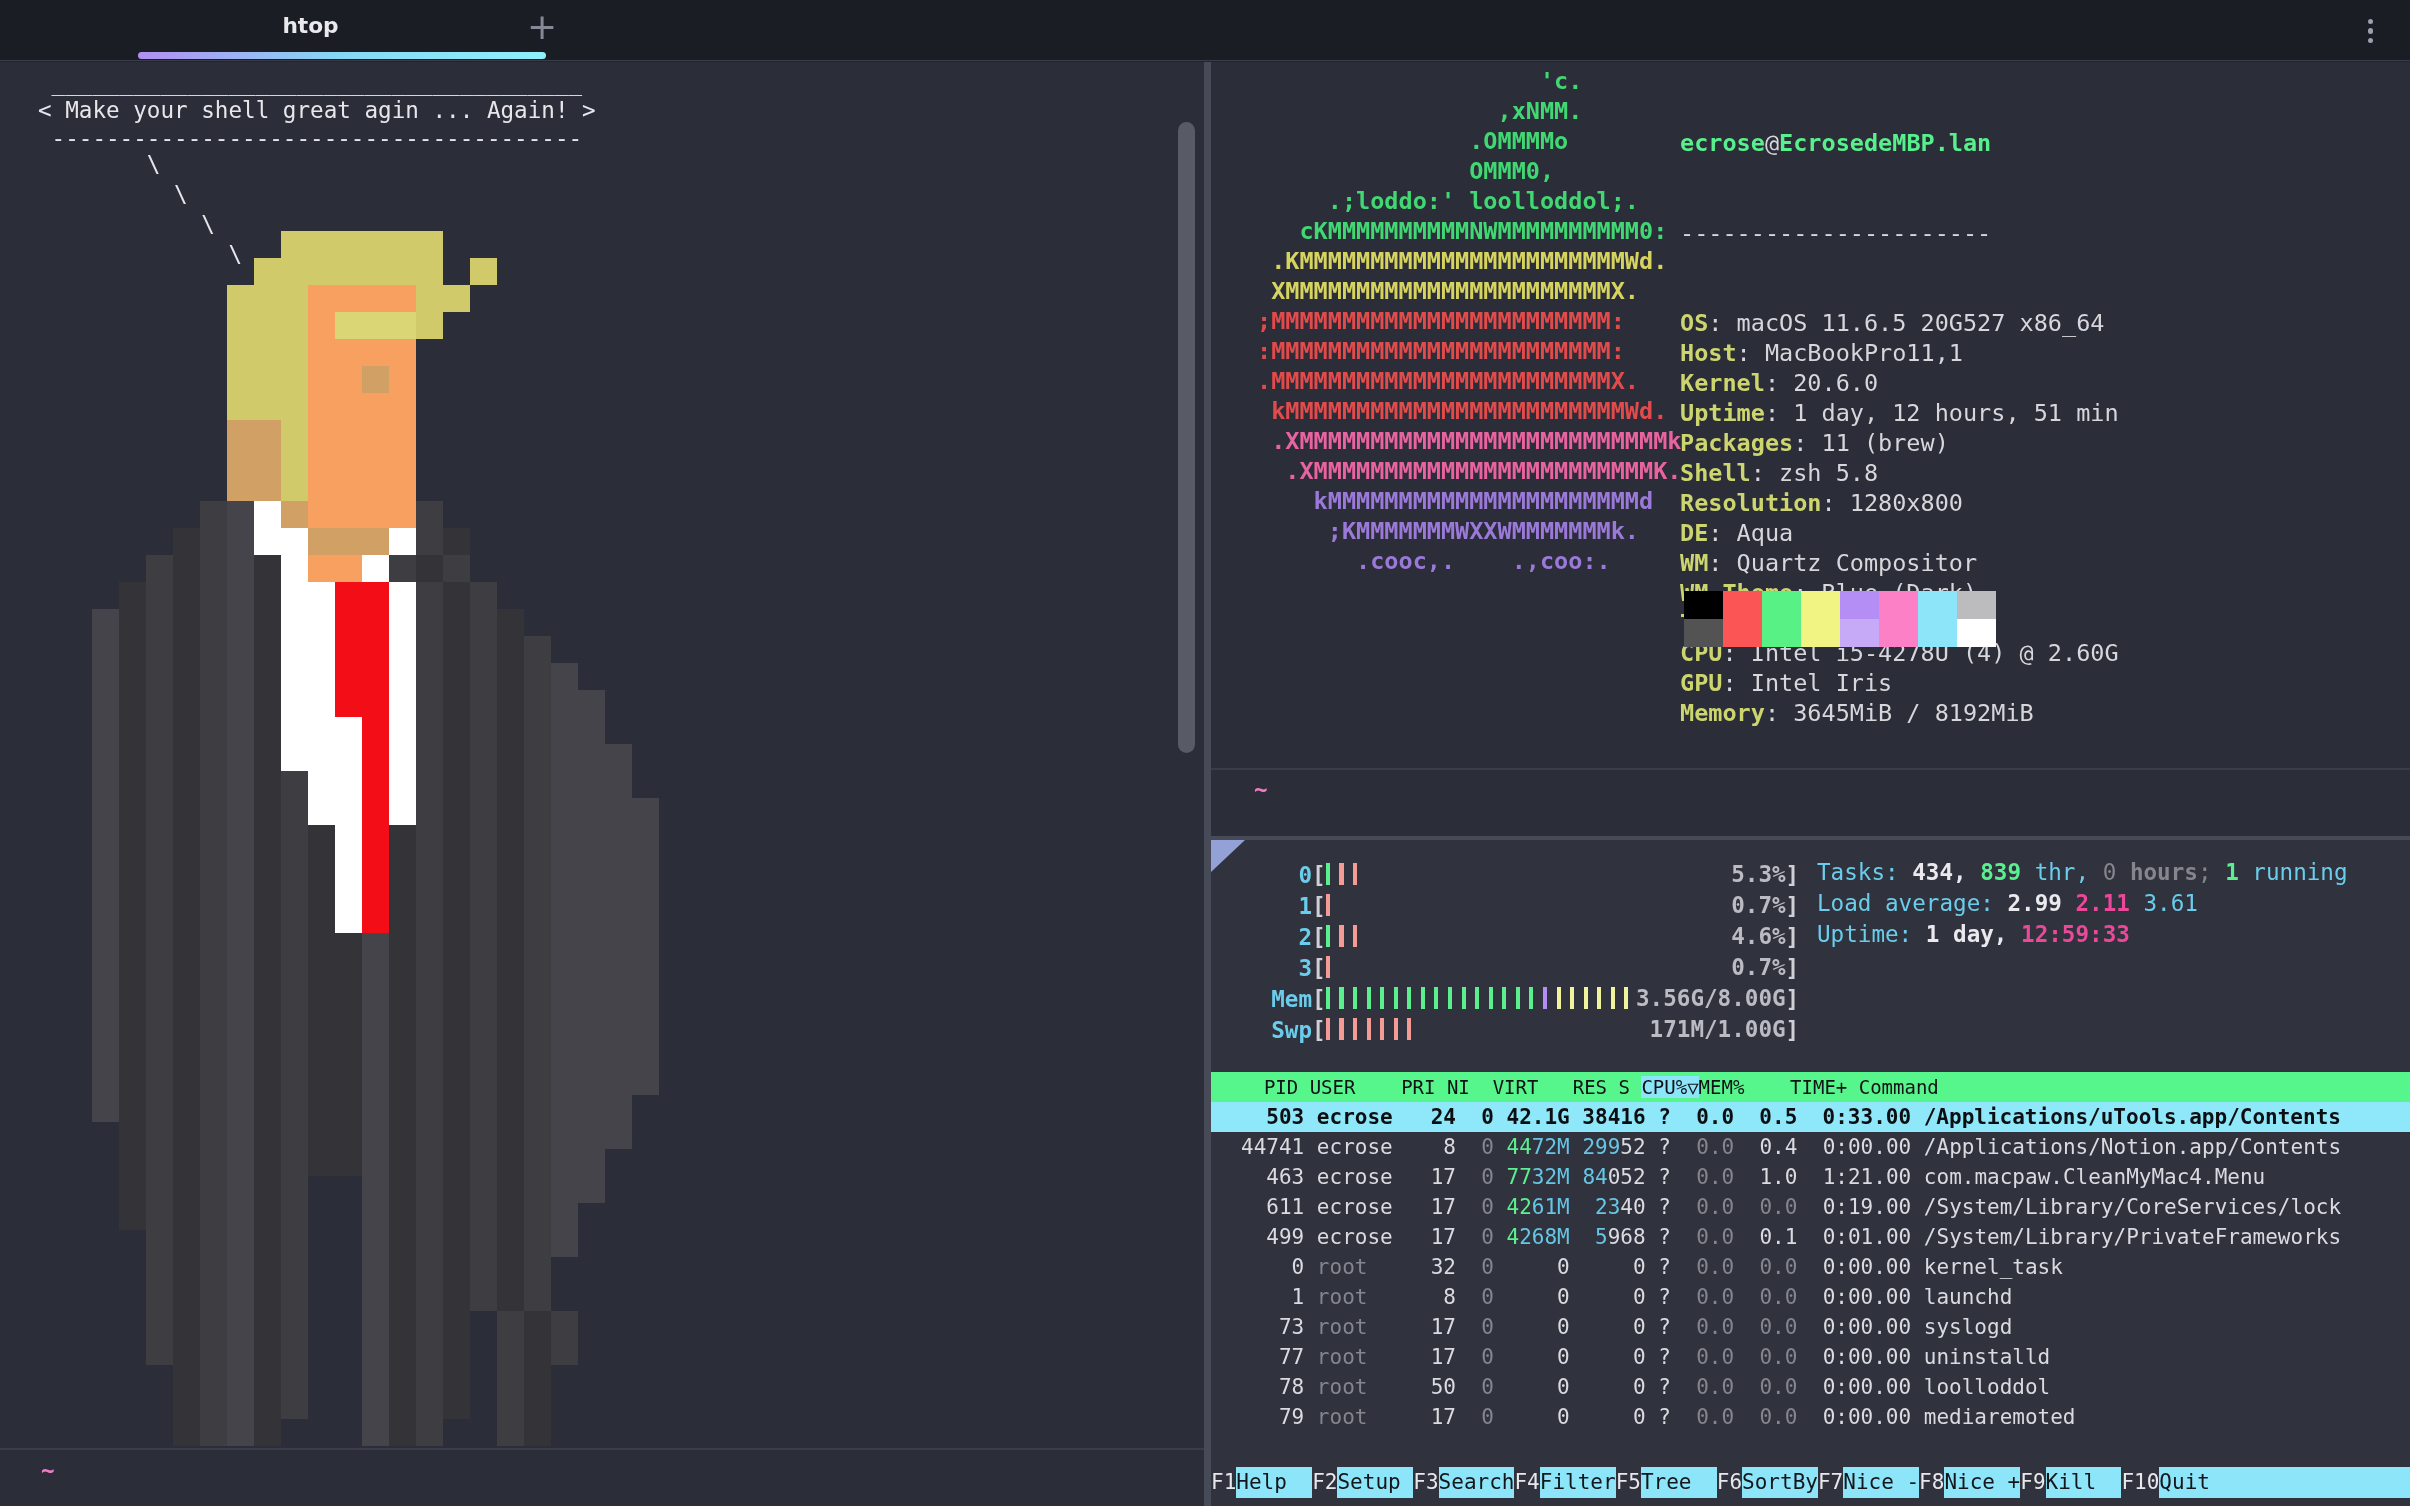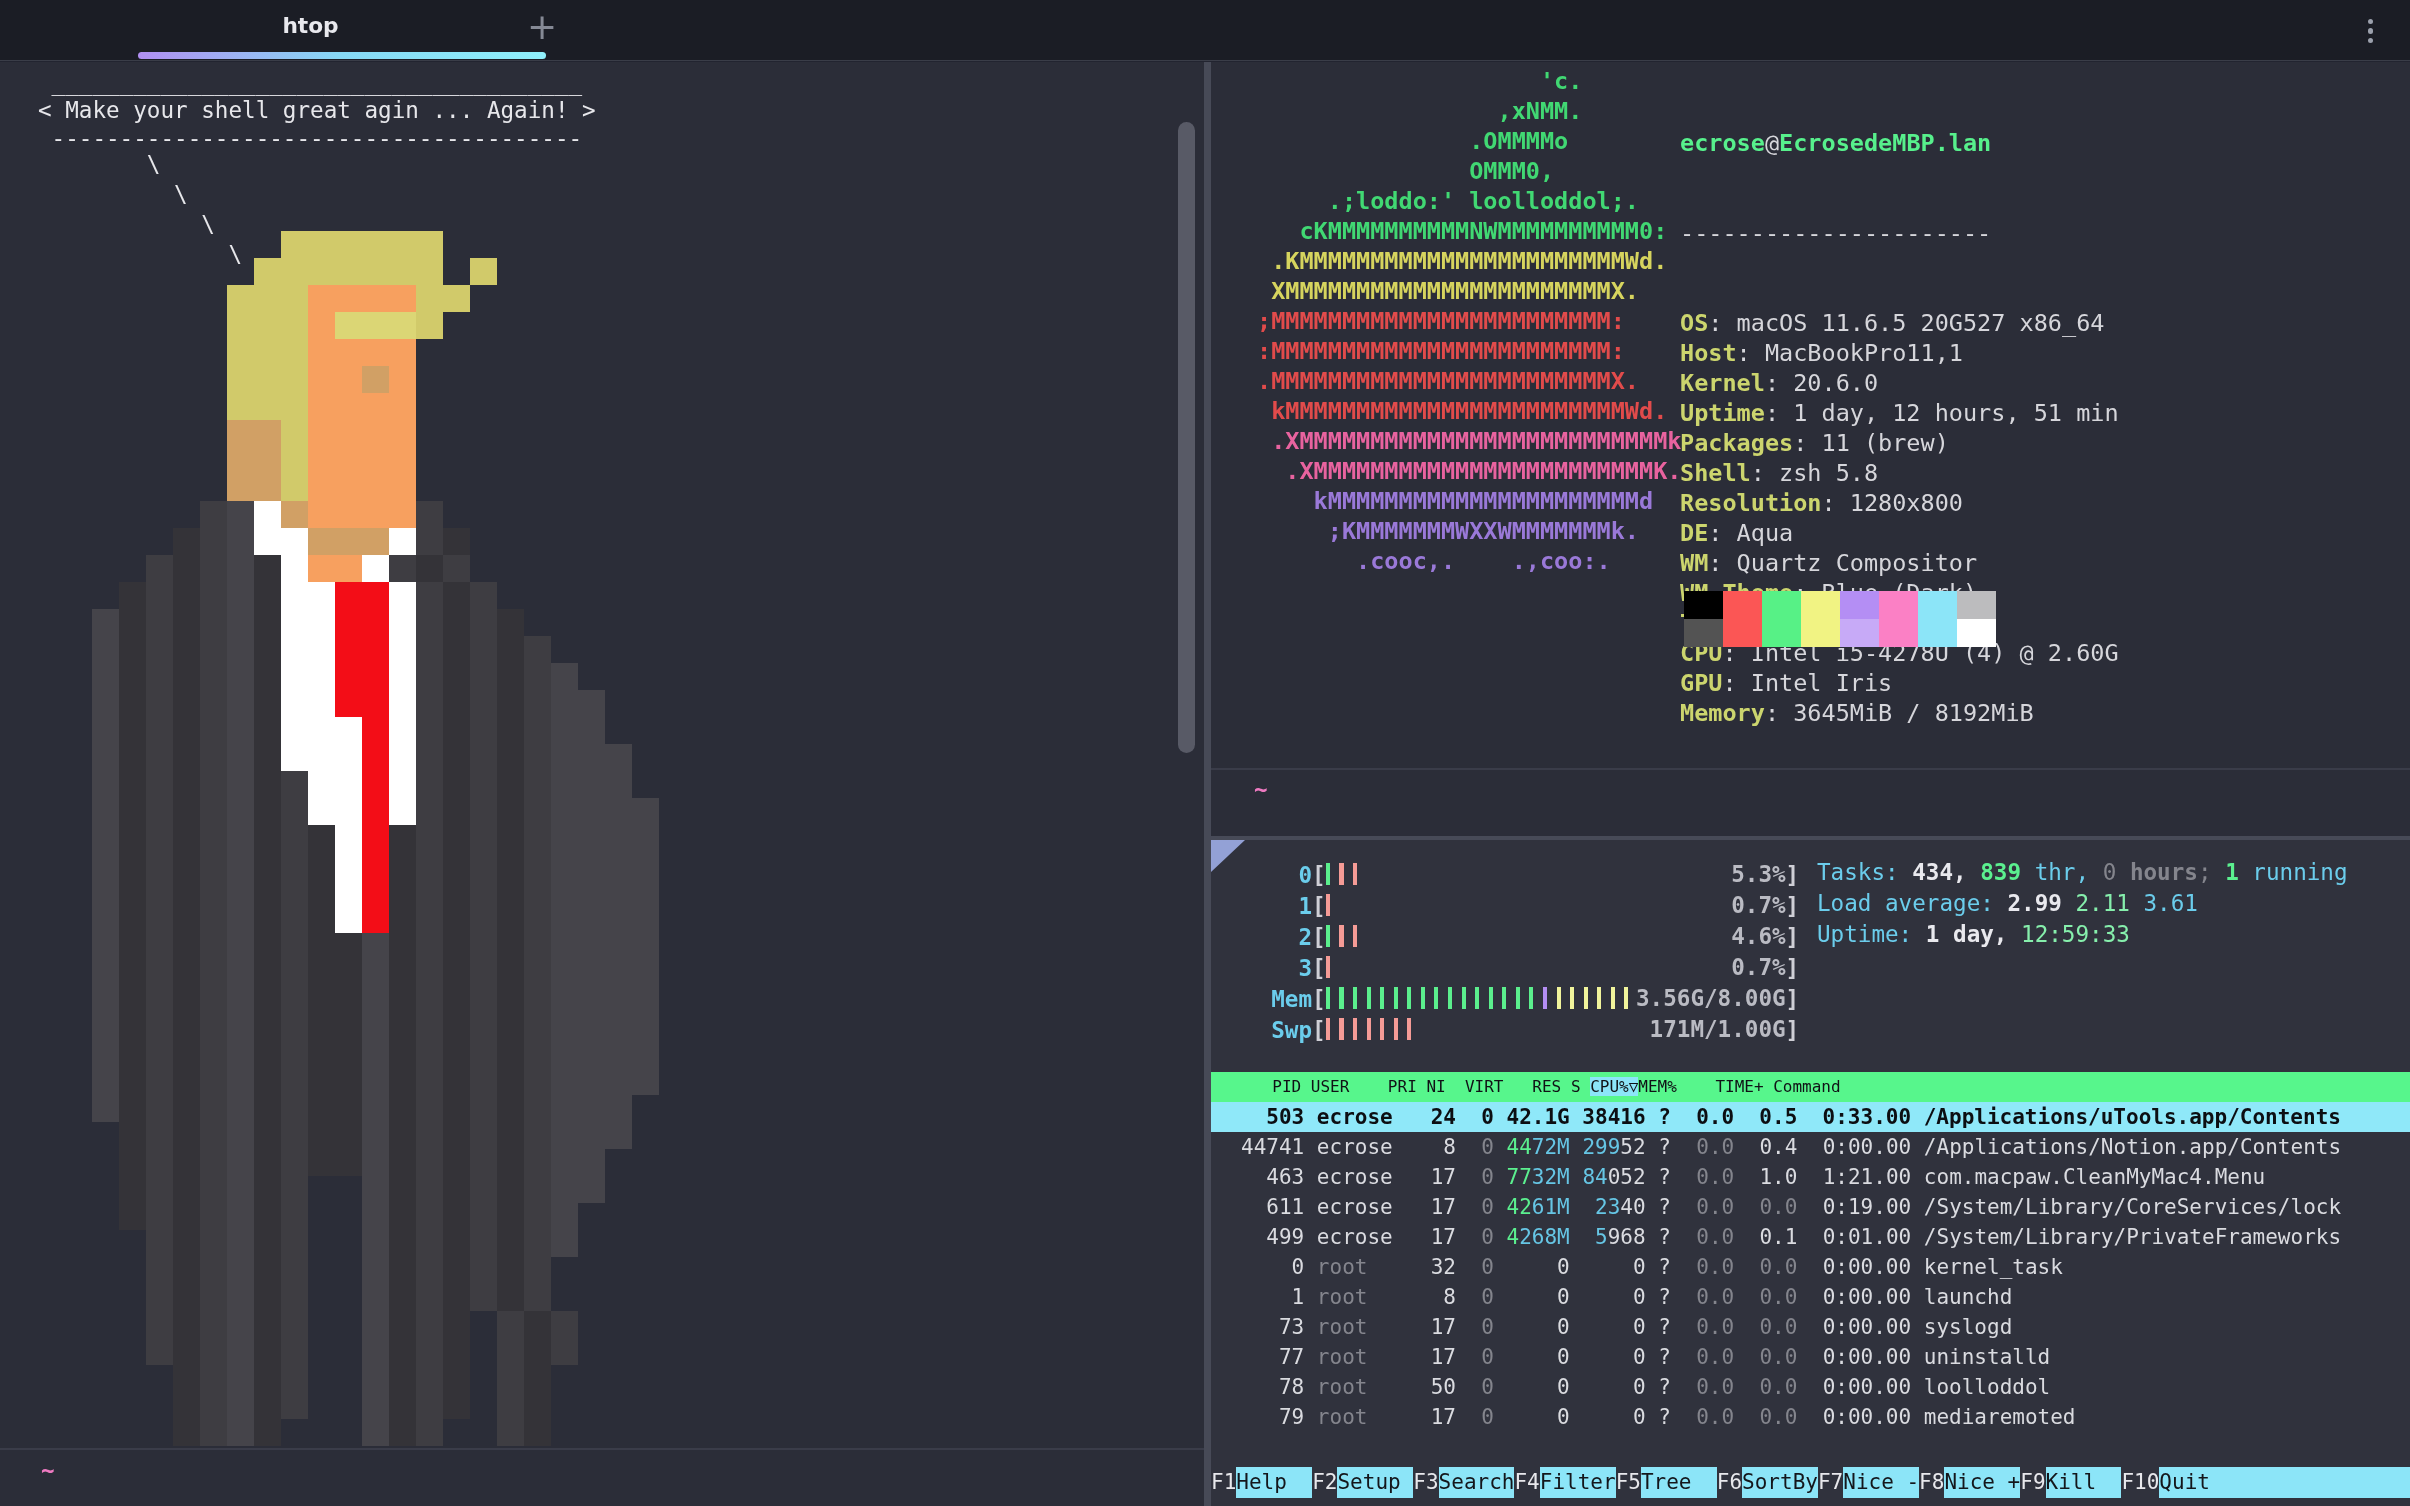--- a/index.html
+++ b/index.html
@@ -50,25 +50,25 @@
   #meters{position:absolute;left:60px;top:19px;font-size:22.6px;}
   .meter{display:flex;height:31px;align-items:center;}
   .m-label{display:inline-block;width:41px;text-align:right;color:#6bcdec;font-weight:bold;white-space:pre;}
   .m-brk{color:#cfcfd6;font-weight:bold;}
   .m-inner{position:relative;display:inline-block;width:460px;height:24.5px;}
   .bar{position:absolute;bottom:1.9px;width:4.7px;height:21.7px;}
   .bar-g{background:#5bef8d;} .bar-s{background:#f59b96;} .bar-p{background:#b48ef4;} .bar-y{background:#f1f49c;}
   .m-val{position:absolute;right:0;bottom:0;color:#babbc3;font-weight:bold;font-size:22.6px;}
   #stats{position:absolute;left:606px;top:19px;font-size:22.6px;}
   .stat-line{height:31px;white-space:pre;}
-  .seg-cy{color:#6bcdec;} .seg-cyb{color:#86efac;font-weight:normal;}
+  .seg-cy{color:#6bcdec;} .seg-cyb{color:#ec4899;font-weight:bold;}
   .seg-wb{color:#e9e9ee;font-weight:bold;} .seg-gnb{color:#5bf08f;font-weight:bold;}
   .seg-gy{color:#84858d;} .seg-gyb{color:#84858d;font-weight:bold;}
   #table-header{position:absolute;left:0;top:232px;width:1200px;height:30px;background:#57f68c;}
-  #table-header pre{padding-left:42px;font-size:16px;line-height:30px;color:#101216;}
+  #table-header pre{padding-left:30px;font-size:19px;line-height:30px;color:#101216;}
   .seg-h{color:#101216;} .seg-hs{color:#101216;background:#8ce5f8;}
   #process-rows{position:absolute;left:0;top:262px;width:1200px;}
   .prow{height:30px;}
   .prow pre{padding-left:30px;font-size:21px;line-height:30px;white-space:pre;}
   .prow-sel{background:#8fe8f9;}
   .seg-k{color:#0c0e12;font-weight:bold;}
   .seg-w{color:#dadbe0;} .seg-gn{color:#5bf08f;} .seg-cn{color:#66c6e5;}
   #fbar{position:absolute;left:0;top:627px;width:1200px;height:31px;display:flex;font-size:21px;line-height:31px;}
   .fk-key{color:#e8e8ec;white-space:pre;}
   .fk-label{background:#8ce5f8;color:#14161b;white-space:pre;}

